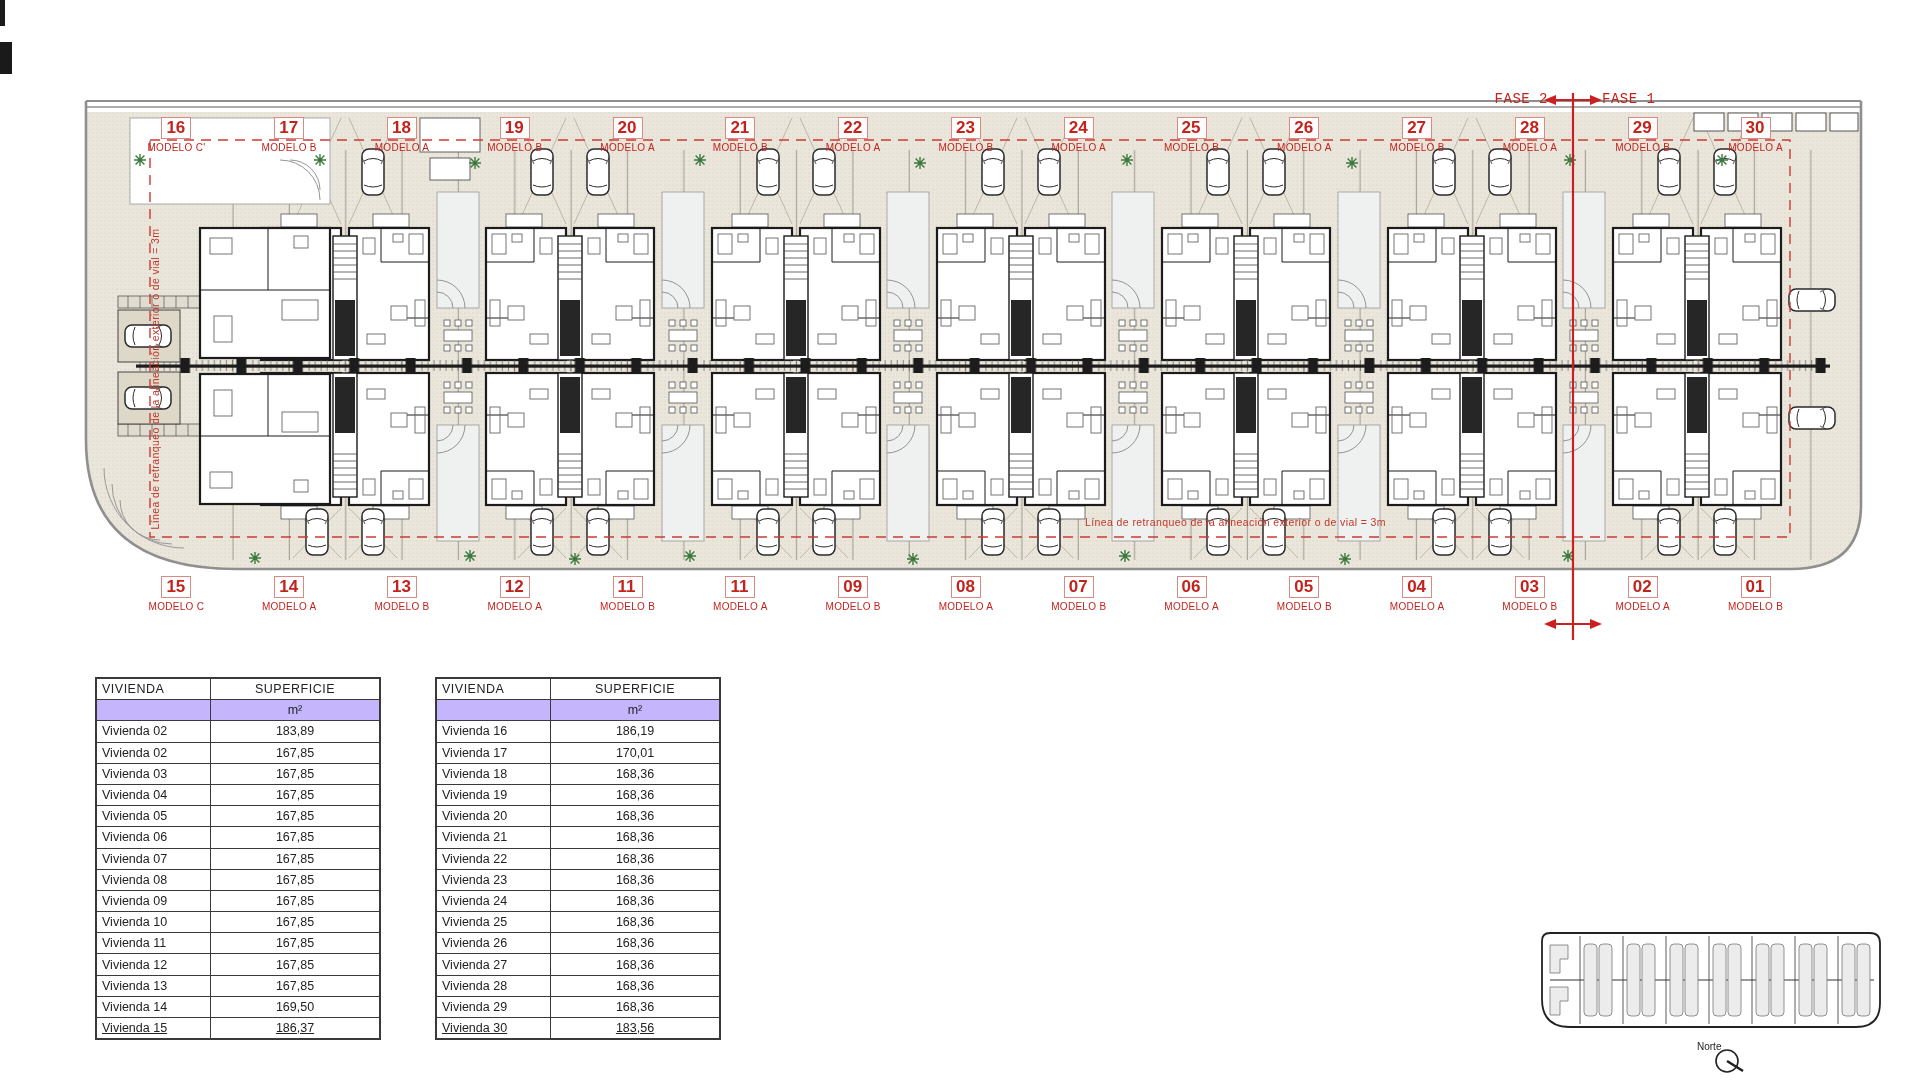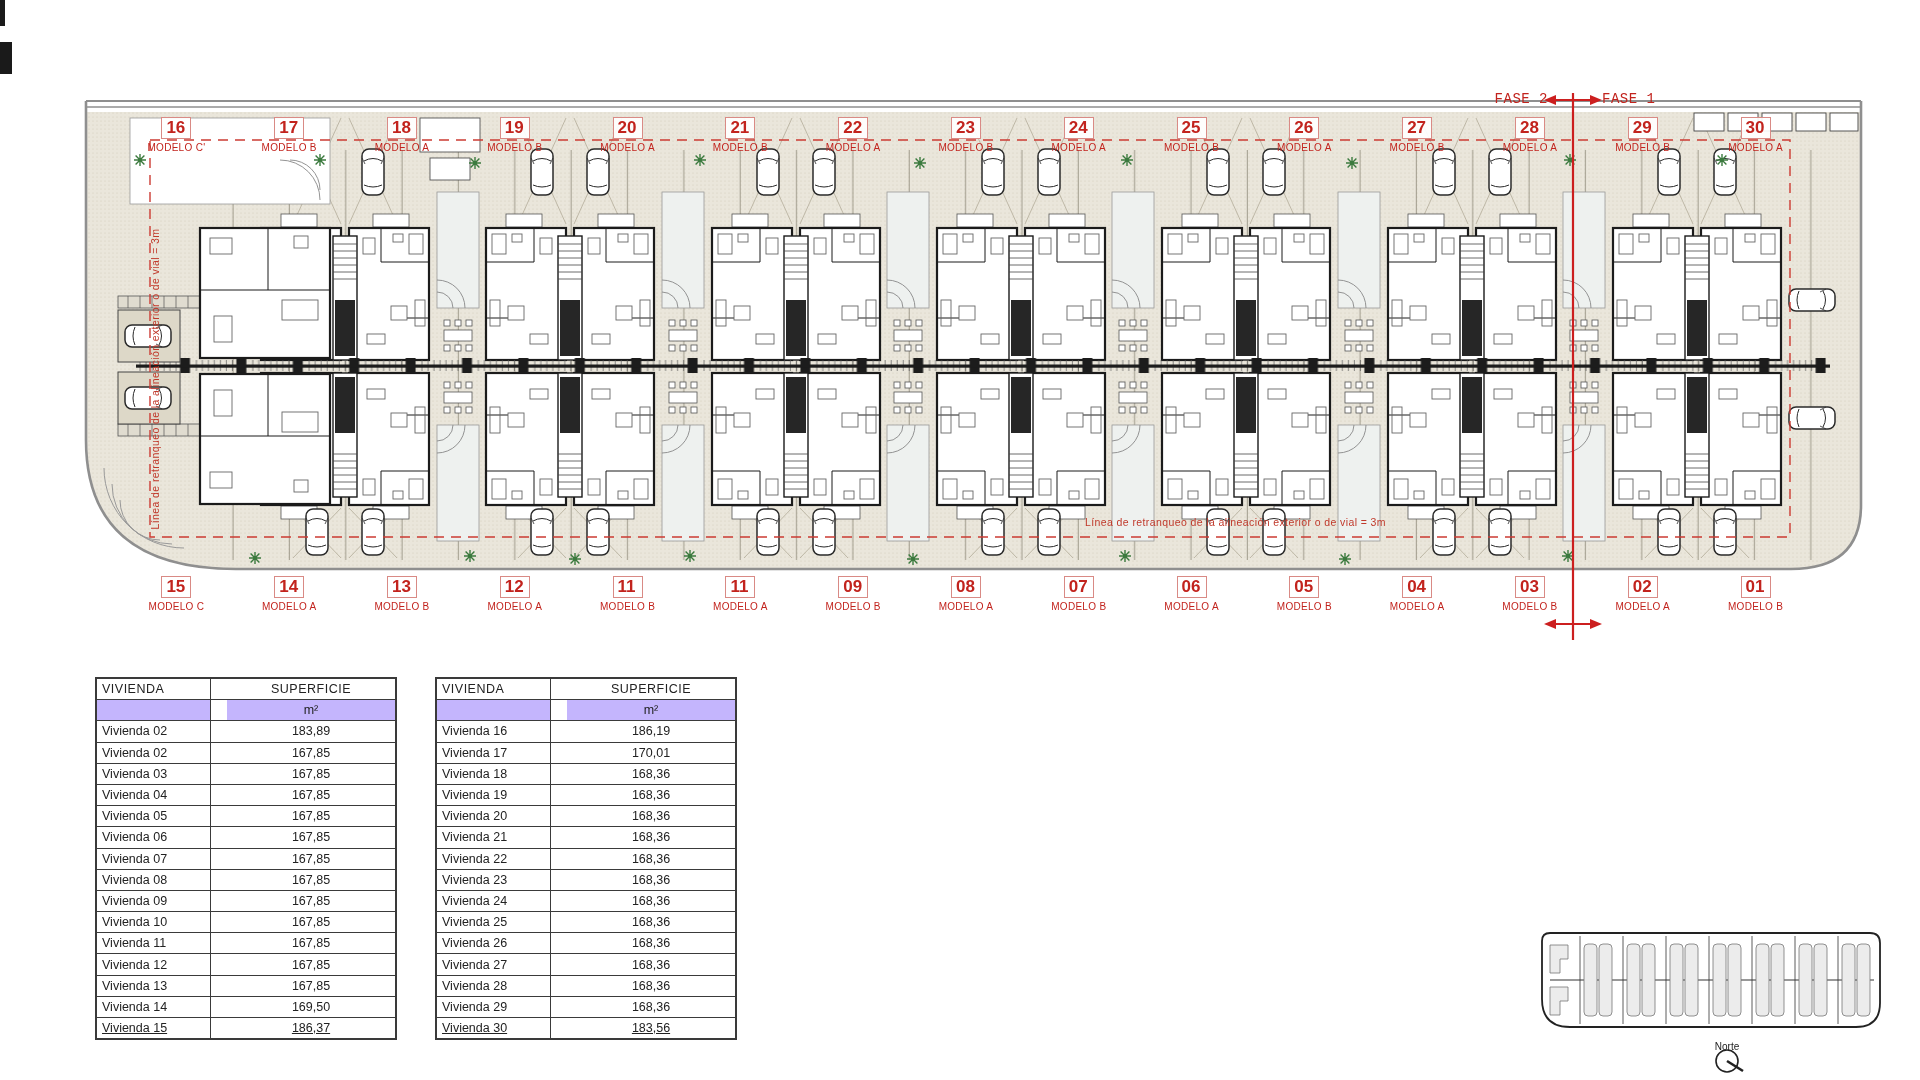--- a/index.html
+++ b/index.html
@@ -14,28 +14,28 @@
   .unit-cell{flex:1;display:flex;flex-direction:column;align-items:center;}
   .unit-number{display:inline-block;background:rgba(255,255,255,.92);border:1px solid #d98a85;
     color:#c2231d;font-weight:bold;font-size:17px;line-height:20px;padding:0 4px;min-width:20px;
     text-align:left;}
   .unit-modelo{margin-top:3px;color:#c2231d;font-size:10px;letter-spacing:.3px;white-space:nowrap;}
   
   .setback{position:absolute;color:#c0392b;font-size:10.5px;letter-spacing:.4px;z-index:4;white-space:nowrap;}
   .setback.left{transform:rotate(-90deg);transform-origin:center;width:340px;text-align:center;}
   
   .viv-table{position:absolute;border:2px solid #3a3a3a;background:#fff;color:#222;font-size:12.5px;z-index:6;}
-  .viv-table .tr{display:flex;border-bottom:1px solid #3a3a3a;height:20.2px;gap:16px;}
+  .viv-table .tr{display:flex;border-bottom:1px solid #3a3a3a;height:20.2px;}
   .viv-table .rows .tr:last-child{border-bottom:none;text-decoration:underline;}
   .viv-table .c1{width:114px;border-right:1px solid #3a3a3a;display:flex;align-items:center;padding-left:5px;box-sizing:border-box;}
   .viv-table .c2{width:168px;display:flex;align-items:center;justify-content:center;}
   .viv-table .green{background:#c4b5fd;}
   .viv-table .hdr{letter-spacing:.5px;}
   
-  .norte{position:absolute;font-size:10px;color:#222;text-align:center;z-index:6;}
+  .norte{position:absolute;font-size:10px;color:#222;z-index:6;}
   svg{position:absolute;left:0;top:0;}
 </style>
 </head>
 <body>
 <div id="stage">
 
 <svg width="1920" height="1080" viewBox="0 0 1920 1080">
   <defs>
     <pattern id="dots" width="4" height="4" patternUnits="userSpaceOnUse">
       <rect width="4" height="4" fill="#eae6db"></rect>

